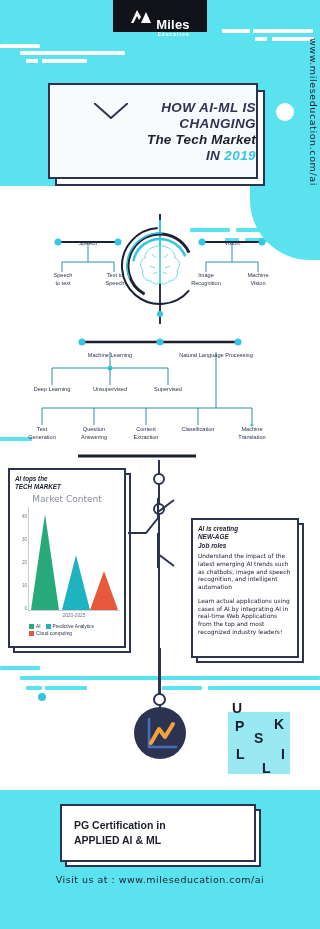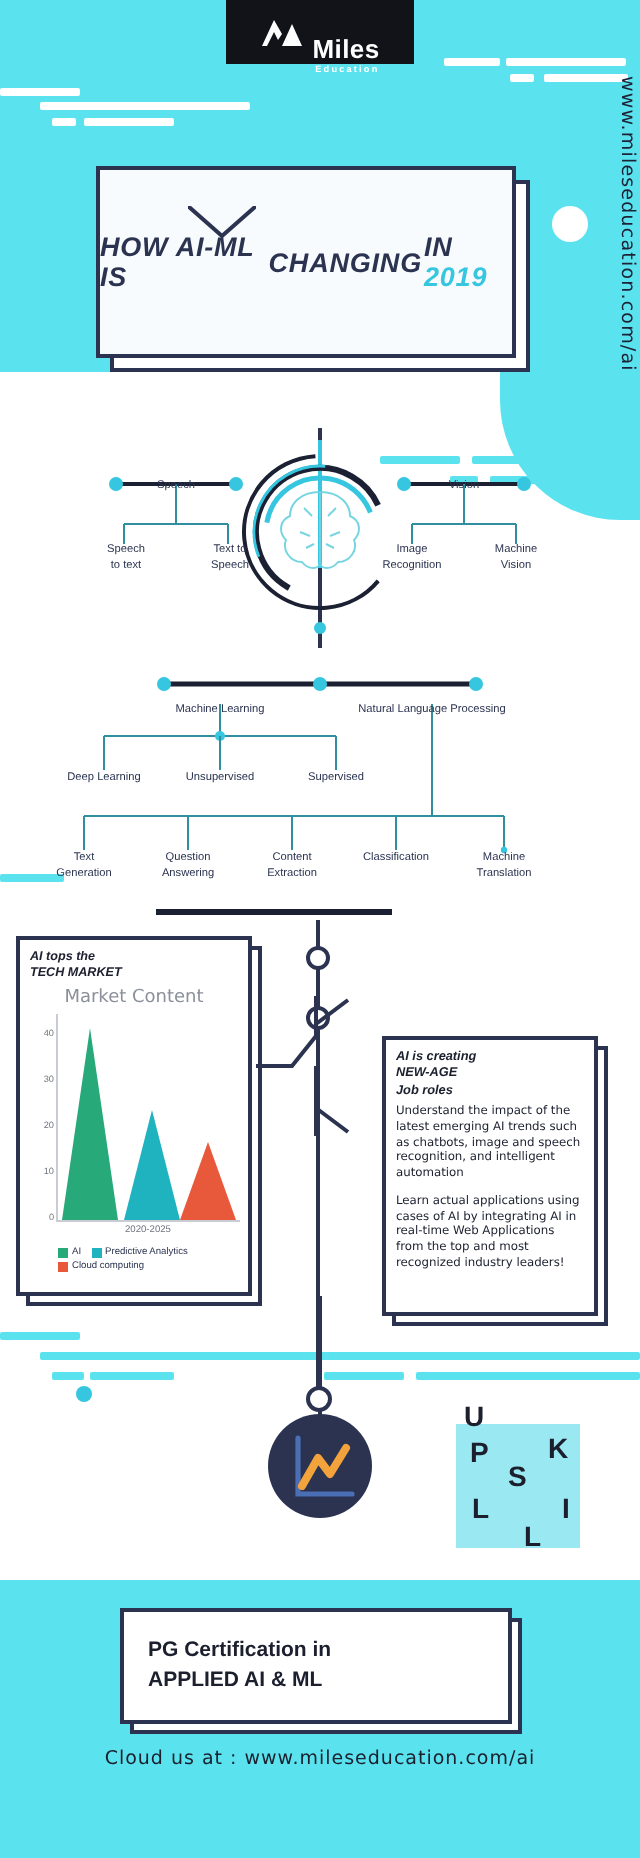--- a/index.html
+++ b/index.html
@@ -96,22 +96,22 @@
     width: 210px; height: 96px;
     border: 2px solid #2b3350;
     background: #ffffff;
   }
   .title-card {
     position: absolute; left: 0; top: 0;
     width: 210px; height: 96px;
     border: 2px solid #2b3350;
     background: #f7fbfd;
     display: flex;
-    flex-direction: row;
-    align-items: center;
+    flex-direction: column;
+    align-items: flex-end;
     justify-content: center;
     gap: 1px;
   }
   .t-l1, .t-l2, .t-l4 {
     font-size: 13.5px; font-weight: bold; font-style: italic;
     color: #2b3350; letter-spacing: .4px;
   }
   .t-l3 {
     font-size: 13.5px; font-weight: bold; font-style: italic;
     color: #1b1f2e; letter-spacing: .2px;
@@ -307,20 +307,21 @@
     </span>
   </div>
 
   <div class="vurl">www.mileseducation.com/ai</div>
 
   <div class="title-wrap">
     <div class="title-shadow"></div>
     <div class="title-card">
       <div class="t-l1">HOW AI-ML IS</div>
       <div class="t-l2">CHANGING</div>
+      <div class="t-l3">The Tech Market</div>
       <div class="t-l4"><span>IN </span><span class="t-year">2019</span></div>
     </div>
   </div>
   <svg class="title-tail" viewBox="0 0 34 16">
     <path d="M0 0 L17 15 L34 0" fill="none" stroke="#2b3350" stroke-width="2"></path>
   </svg>
 
   <div class="brain-wrap">
     <svg width="320" height="110" viewBox="0 0 320 110">
 
@@ -485,15 +486,15 @@
   <div class="up-letter" style="left:262px; top:760px;">L</div>
 
   <div class="bottom-band"></div>
   <div class="cta-shadow"></div>
   <div class="cta-card">
     <div class="cta-text">
       <div>PG Certification in</div>
       <div>APPLIED AI &amp; ML</div>
     </div>
   </div>
-  <div class="footer-url">Cloud us at : www.mileseducation.com/ai</div>
+  <div class="footer-url">Visit us at : www.mileseducation.com/ai</div>
 
 </div>
 
 </body></html>

